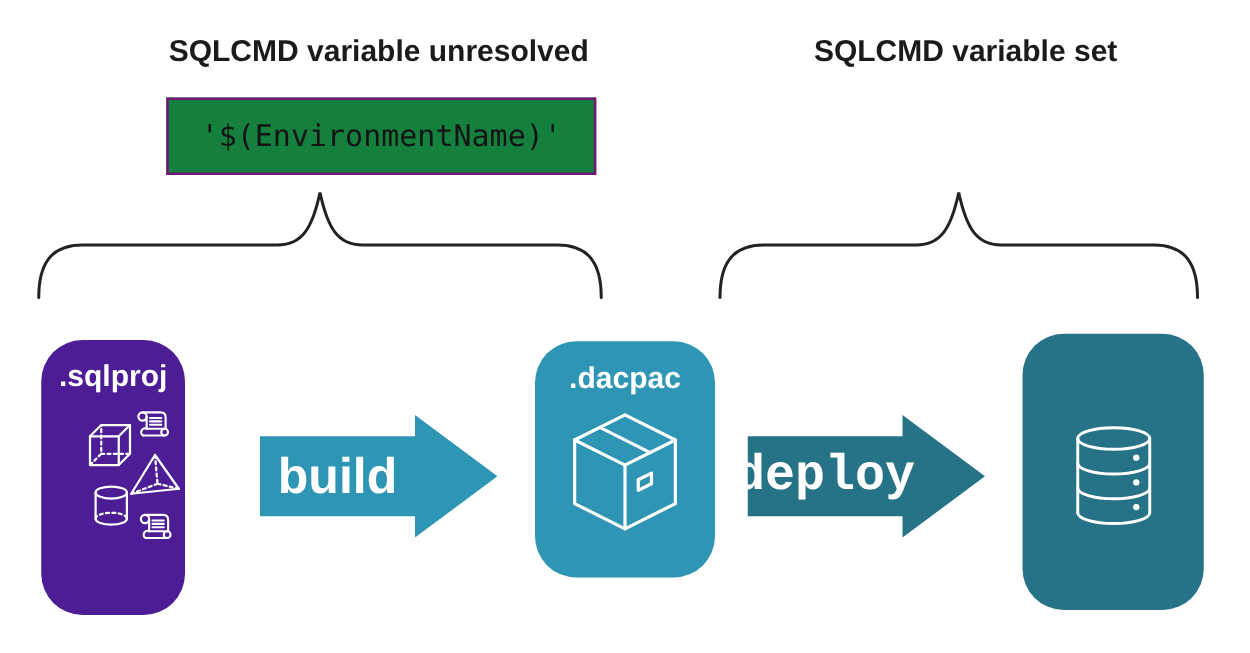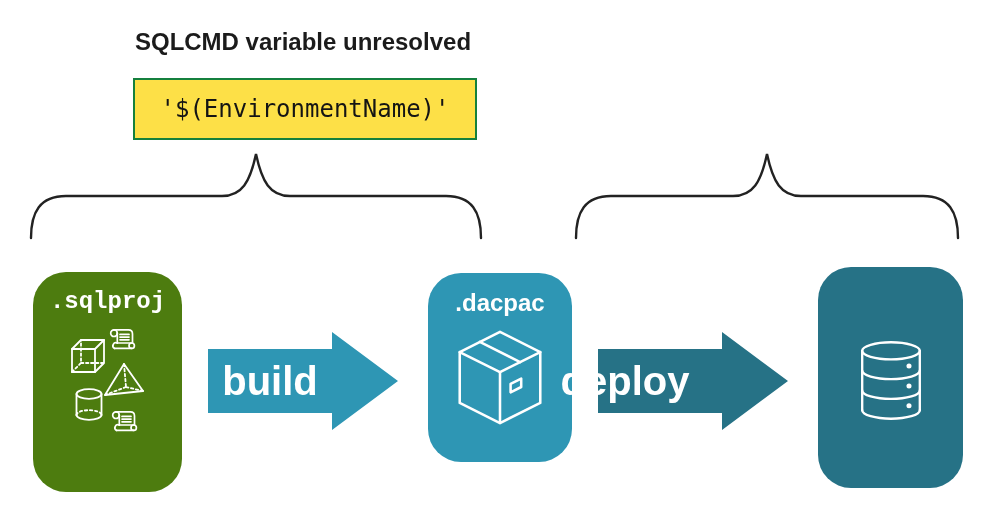--- a/index.html
+++ b/index.html
@@ -8,34 +8,34 @@
     font-family:"Liberation Sans", sans-serif; overflow:hidden;padding-left:20px;
   }
   .heading {
     position:absolute; text-align:center; font-weight:700;
     font-size:24px; line-height:28px; color:#1b1b1b;
   }
   #heading-unresolved { left:100px; top:28px; width:406px; }
   #heading-set        { left:630px; top:28px; width:285px; }
 
   .codebox {
-    position:absolute; background:#fde047; border:2px solid #15803d;
+    position:absolute; background:#15803d; border:2px solid #701a75;
     display:flex; align-items:center; justify-content:center;
     font-family:"DejaVu Sans Mono", monospace; font-size:24px; color:#141414;
     box-sizing:border-box; white-space:pre;
   }
   #codebox-unresolved { left:133px; top:78px; width:344px; height:62px; }
   #codebox-set        { left:668px; top:80px; width:214px; height:58px; }
 
   .brace { position:absolute; }
   #brace-build  { left:28px;  top:150px; }
   #brace-deploy { left:573px; top:150px; }
 
   .stage { position:absolute; border-radius:33px; }
-  #stage-sqlproj  { left:33px;  top:272px; width:149px; height:220px; background:#4d7c0f;font-family:Liberation Mono, monospace; }
+  #stage-sqlproj  { left:33px;  top:272px; width:115px; height:220px; background:#4c1d95; }
   #stage-dacpac   { left:428px; top:273px; width:144px; height:189px; background:#2e96b4; }
   #stage-database { left:818px; top:267px; width:145px; height:221px; background:#267286; }
 
   .stage-label {
     position:absolute; left:0; top:16px; width:100%;
     text-align:center; color:#ffffff; font-weight:700; font-size:24px;
   }
   .stage-icon { position:absolute; }
   #icon-sqlproj  { left:34px; top:48px; }
   #icon-dacpac   { left:19px; top:54px; }
@@ -43,30 +43,31 @@
 
   .arrow { position:absolute; }
   #arrow-build-shape  { left:208px; top:332px; }
   #arrow-deploy-shape { left:598px; top:332px; }
   .arrow-label {
     position:absolute; width:124px; height:98px; top:332px;
     display:flex; align-items:center; justify-content:center;
     color:#ffffff; font-weight:700; font-size:40px;
   }
   #arrow-build-label  { left:208px; }
-  #arrow-deploy-label { left:563px; }
+  #arrow-deploy-label { left:598px;font-family:Liberation Mono, monospace; }
 
   .wicon { stroke:#ffffff; fill:none; stroke-linecap:round; stroke-linejoin:round; }
 </style>
 </head>
 <body>
 
 <div class="canvas">
 
   <div class="heading" id="heading-unresolved">SQLCMD variable unresolved</div>
+  <div class="heading" id="heading-set">SQLCMD variable set</div>
 
   <div class="codebox" id="codebox-unresolved">
     <span>'$(EnvironmentName)'</span>
   </div>
 
   <svg class="brace" id="brace-build" width="456" height="92" viewBox="0 0 456 92">
     <path d="M 3,88 C 3,62 12,46 38,46 L 194,46 C 214,46 222,32 228,4 C 234,32 242,46 262,46 L 418,46 C 444,46 453,62 453,88" fill="none" stroke="#222222" stroke-width="2.4" stroke-linecap="round"></path>
   </svg>
   <svg class="brace" id="brace-deploy" width="388" height="92" viewBox="0 0 388 92">
     <path d="M 3,88 C 3,62 12,46 38,46 L 160,46 C 180,46 188,32 194,4 C 200,32 208,46 228,46 L 350,46 C 376,46 385,62 385,88" fill="none" stroke="#222222" stroke-width="2.4" stroke-linecap="round"></path>

